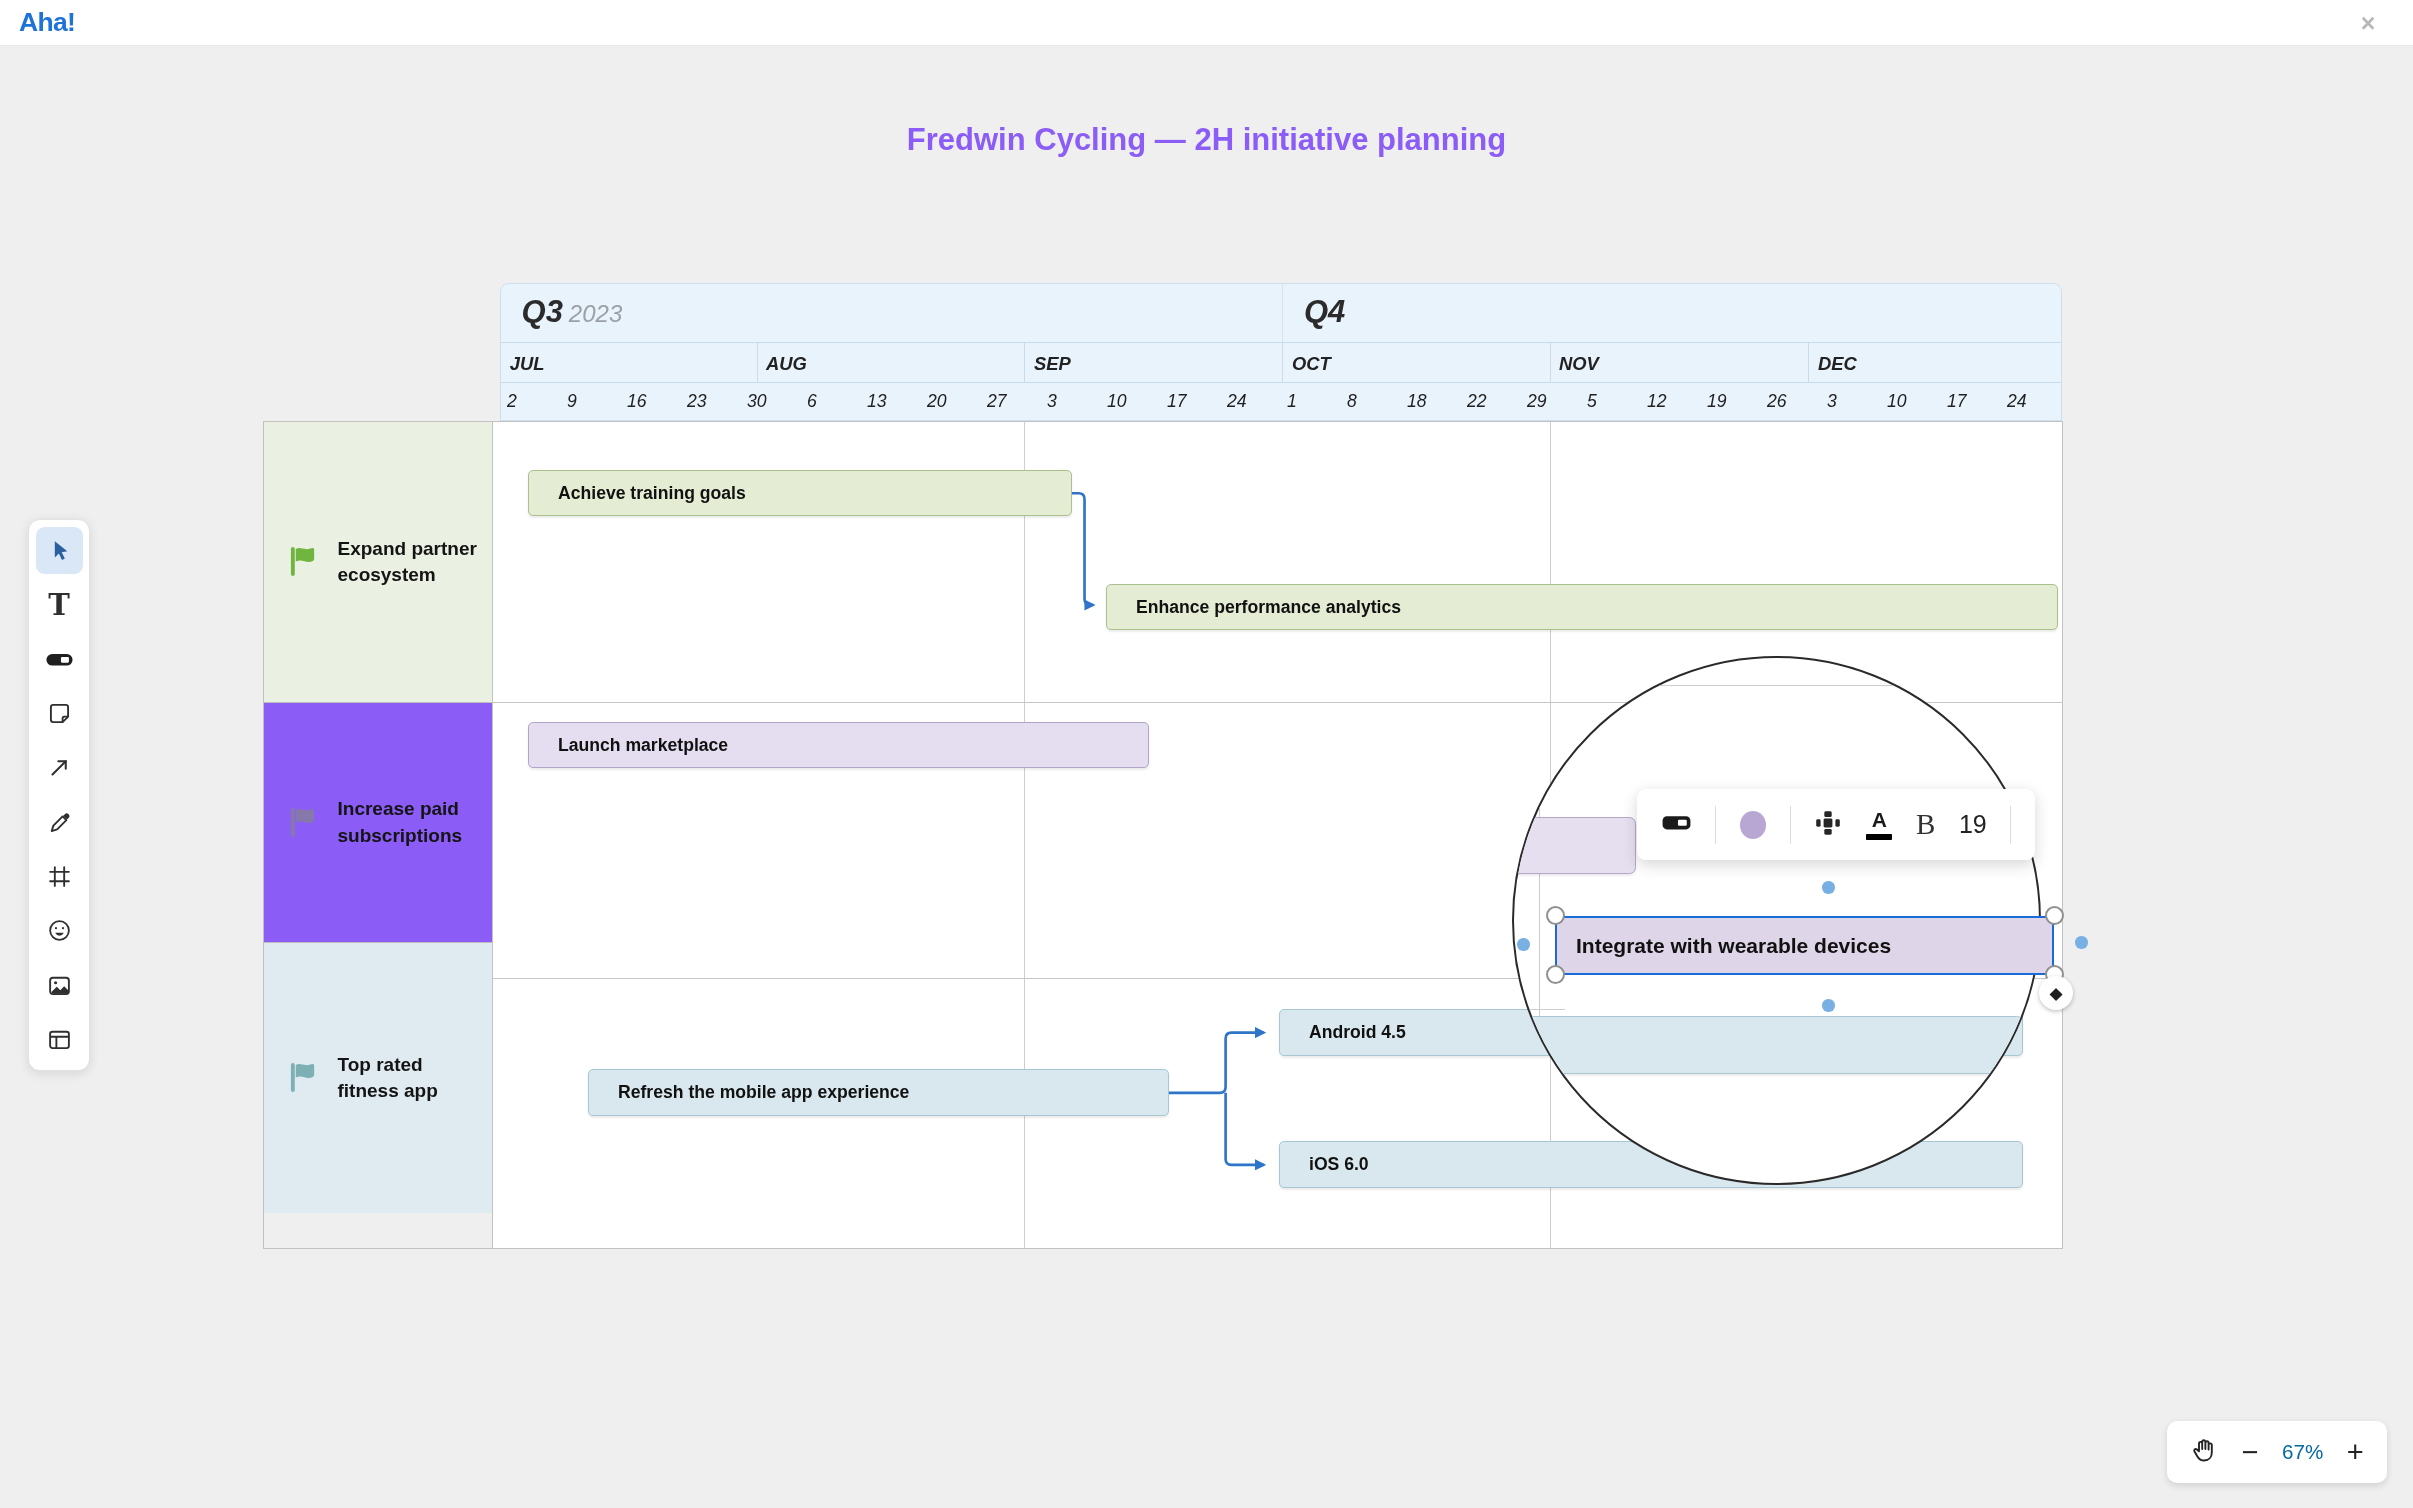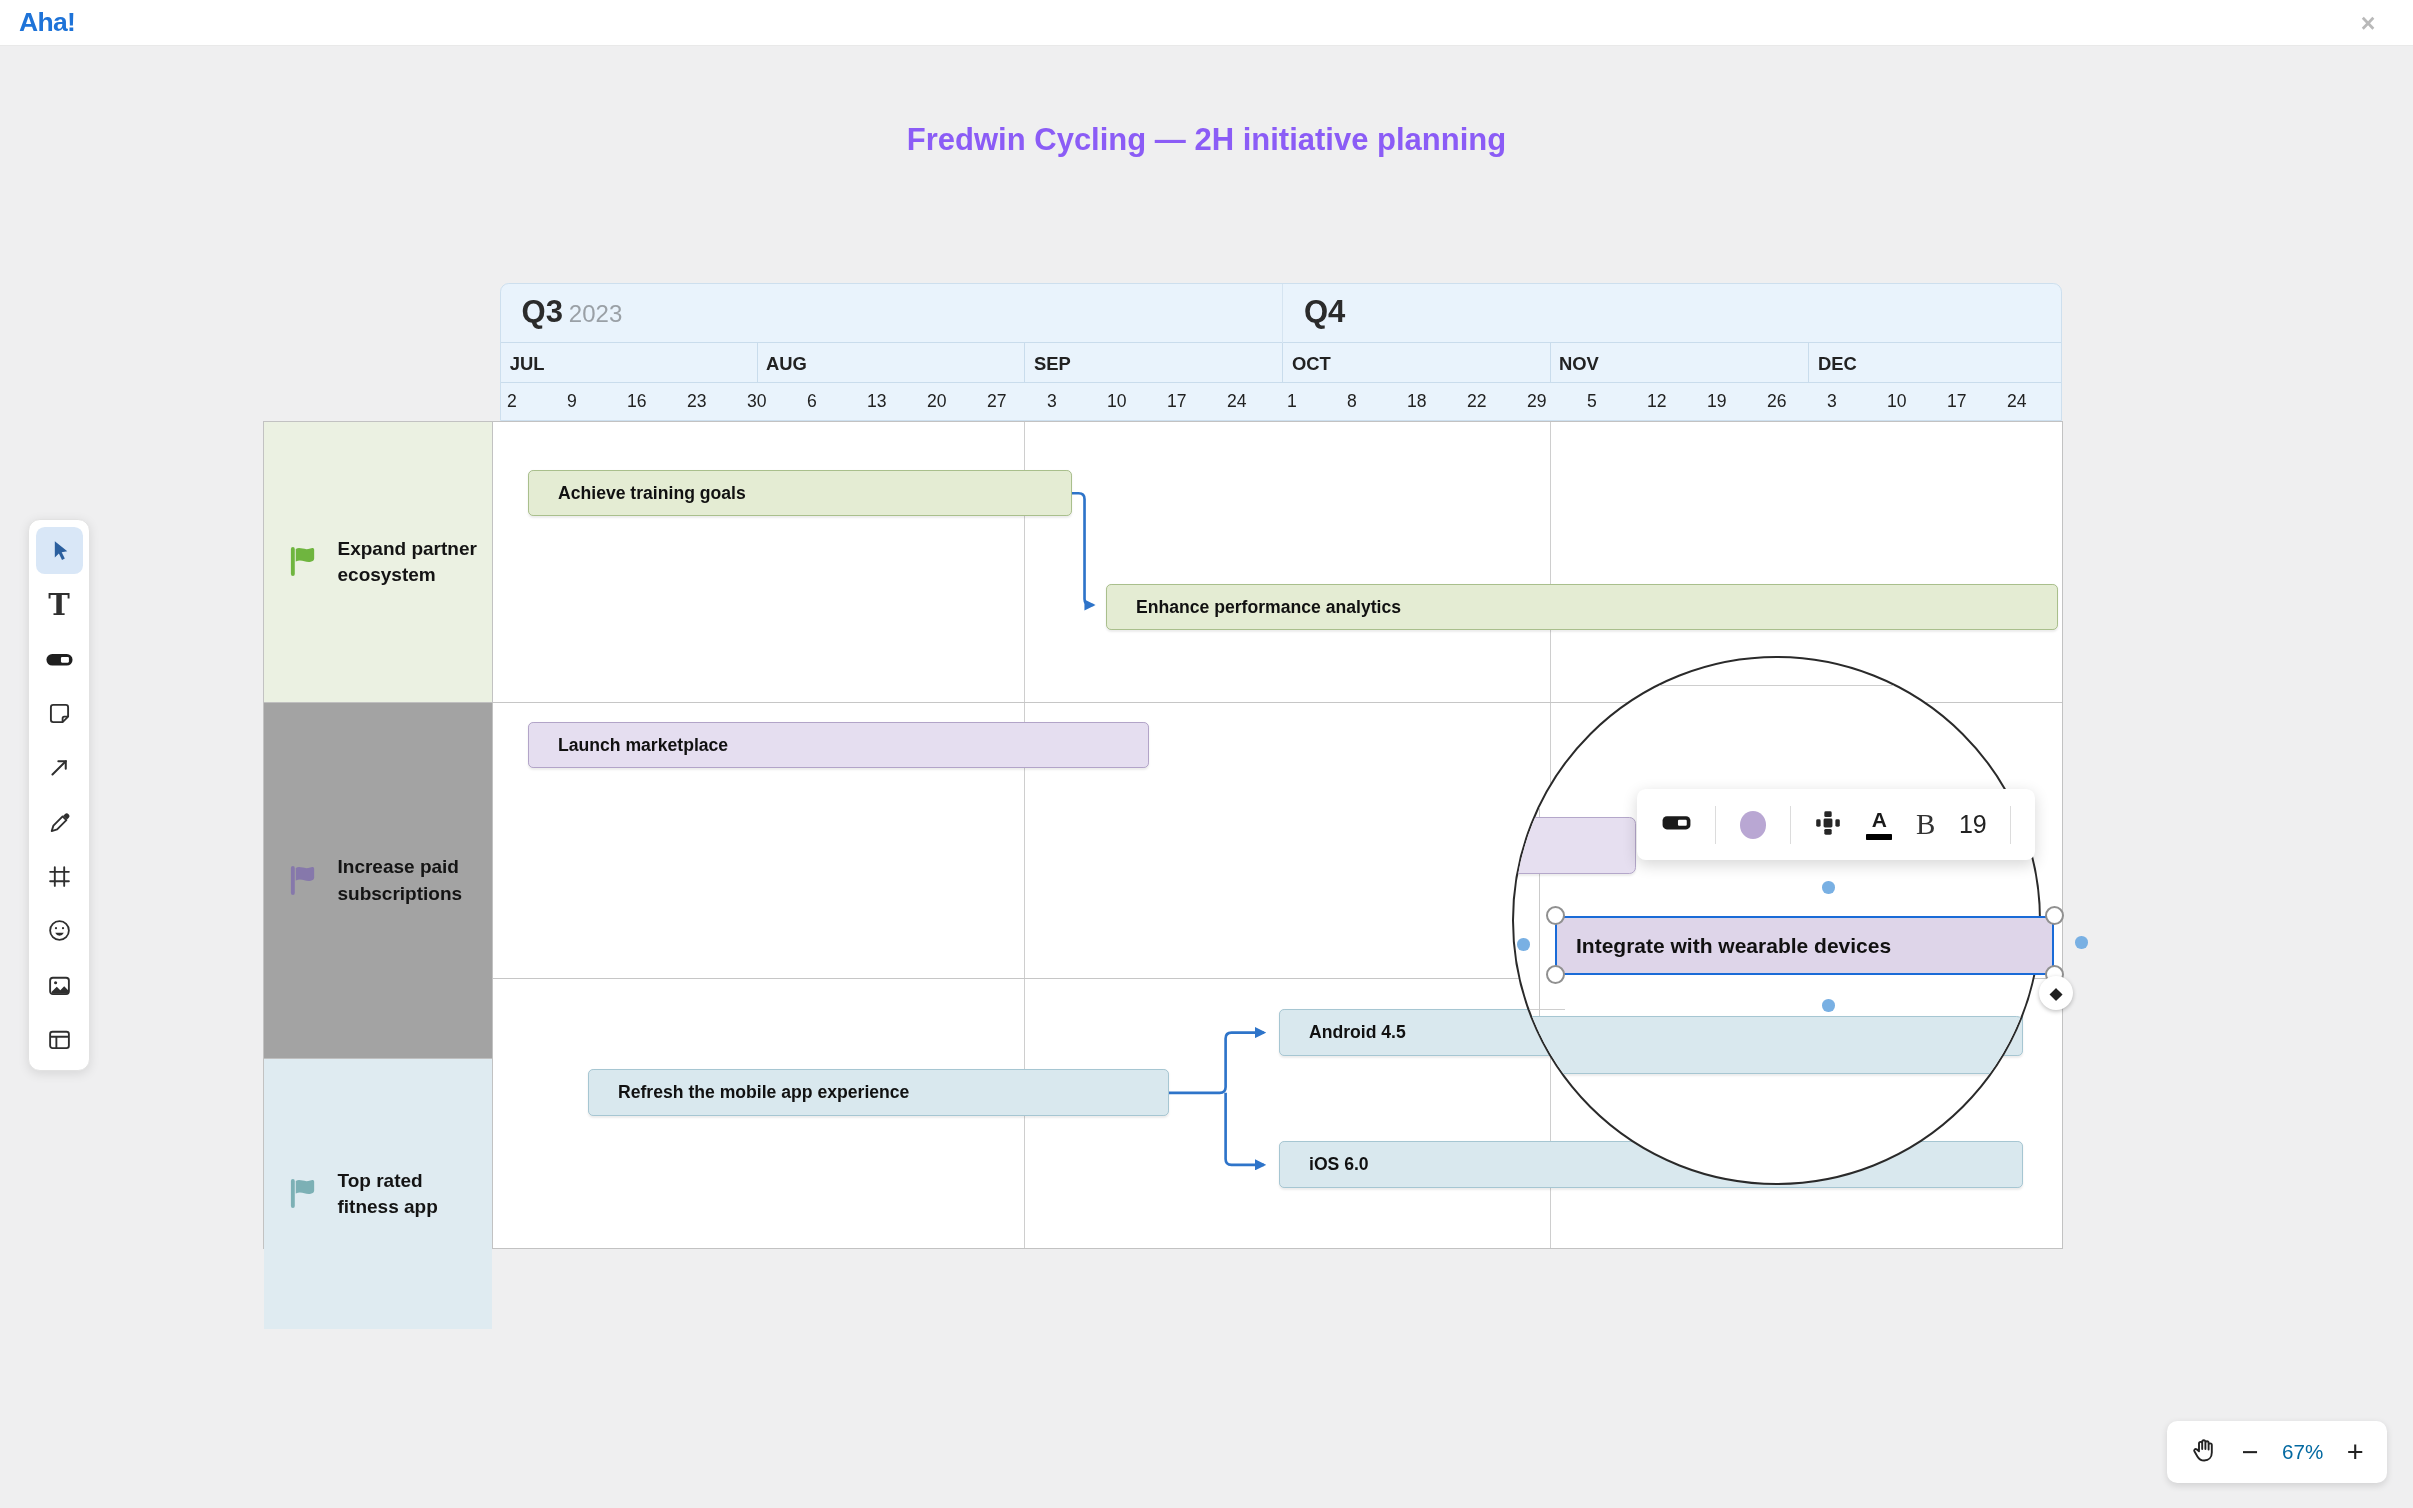--- a/index.html
+++ b/index.html
@@ -18,21 +18,21 @@
   
   .tool-panel { position:absolute; left:28px; top:519px; width:62px; background:#ffffff; border:0.7px solid #e2e2e2; border-radius:11.8px;
                 box-shadow:0 2.9px 10.3px rgba(0,0,0,.10); padding:7.3px 0; display:flex; flex-direction:column; align-items:center; gap:7.3px; z-index:30; }
   .tool { width:47px; height:47px; display:flex; align-items:center; justify-content:center; border-radius:8.8px; }
   .tool.active { background:#d9e7f7; }
   .tool svg { display:block; }
   .tool-text-glyph { font-family:"DejaVu Serif", serif; font-size:29px; font-weight:600; color:#2f2f2f; line-height:1; }
 
   
   .tl-header { position:absolute; left:500px; top:283px; width:1562px; height:138px; background:#e9f3fc; border:1.1px solid #cddfee;
-               border-radius:8.8px 8.8px 0 0; z-index:2; }
+               border-radius:8.8px 8.8px 0 0; z-index:2;font-style:italic; }
   .q-row { position:relative; height:59px; border-bottom:1.1px solid #c9dcec; }
   .q-label { position:absolute; top:10.3px; font-size:31px; font-weight:700; color:#2b2b2b; }
   .q-year { font-size:24px; font-weight:400; color:#9aa0a6; margin-left:5.9px; }
   .q-sep { position:absolute; left:781px; top:0; width:1.1px; height:59px; background:#d5e4f1; }
   .month-row { position:relative; height:40px; border-bottom:1.1px solid #c9dcec; }
   .month-label { position:absolute; top:9.6px; font-size:18.4px; font-weight:700; color:#222; }
   .month-sep { position:absolute; top:0; width:1.1px; height:40px; background:#c9dcec; }
   .week-row { position:relative; height:38px; display:flex; }
   .week-cell { flex:1 1 0; font-size:17.6px; color:#222; padding-left:5.9px; padding-top:8px; }
 
@@ -233,21 +233,21 @@
 <div class="lane-col">
   <div class="lane" style="height:281px; background:#ebf1e2;">
     <span>
       <svg width="31" height="35" viewBox="0 0 32 36">
           <rect x="3" y="4" width="4" height="30" rx="2" fill="#6fb53f"></rect>
           <path d="M8 6 C13 3.5 17 8 23 5.5 c2-.8 4-.8 4 1.5 v9 c0 2-1.5 2.8-3.5 3.2 C18 20.5 14 16 8 19 Z" fill="#6fb53f"></path>
         </svg>
     </span>
     <span class="lane-label" style="width:165px;">Expand partner ecosystem</span>
   </div>
-  <div class="lane" style="height:356px; background:#a3a3a3;">
+  <div class="lane" style="height:240px; background:#8b5cf6;">
     <span>
       <svg width="31" height="35" viewBox="0 0 32 36">
           <rect x="3" y="4" width="4" height="30" rx="2" fill="#8678ab"></rect>
           <path d="M8 6 C13 3.5 17 8 23 5.5 c2-.8 4-.8 4 1.5 v9 c0 2-1.5 2.8-3.5 3.2 C18 20.5 14 16 8 19 Z" fill="#8678ab"></path>
         </svg>
     </span>
     <span class="lane-label" style="width:147px;">Increase paid subscriptions</span>
   </div>
   <div class="lane" style="height:270px; background:#dfebf1;">
     <span>

